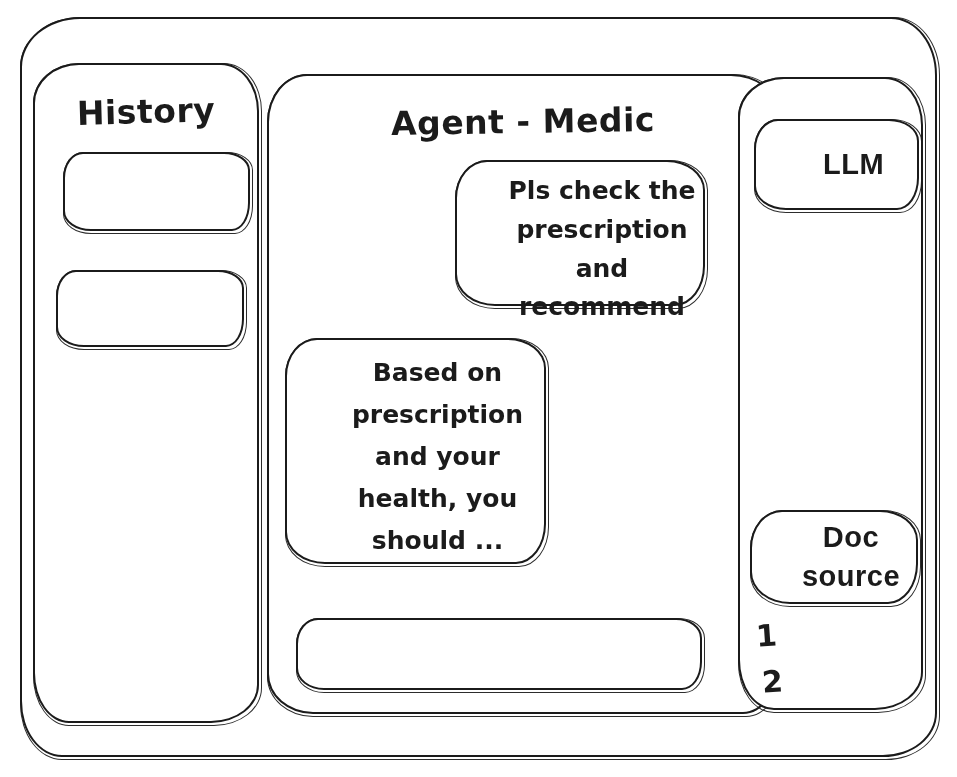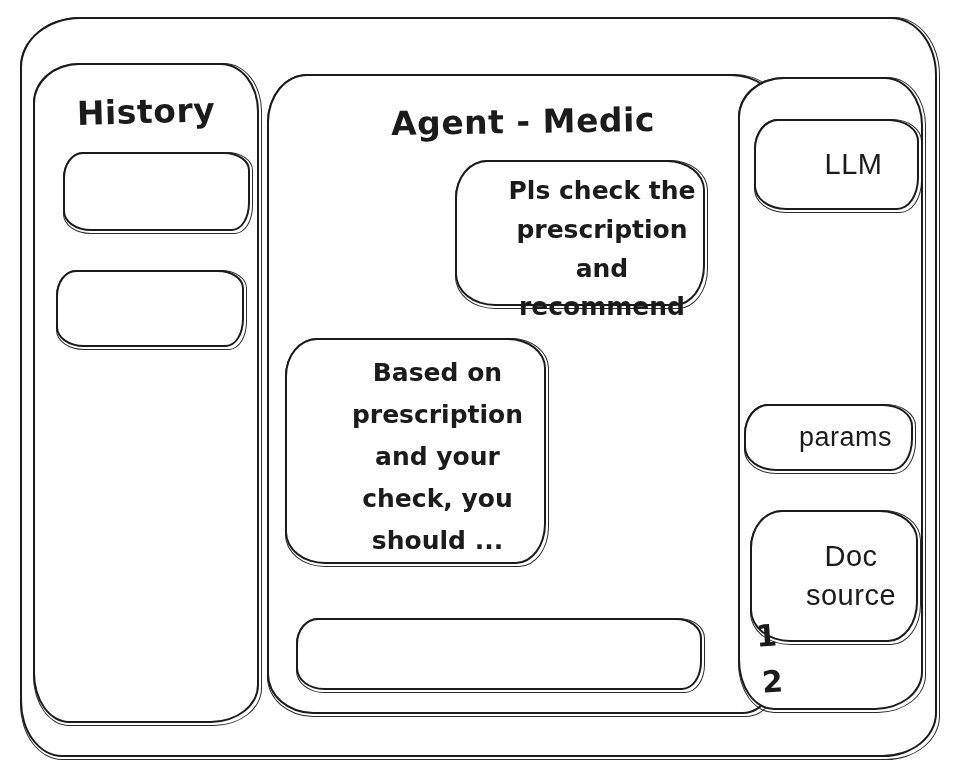--- a/index.html
+++ b/index.html
@@ -50,21 +50,21 @@
   .bubble{
     display:flex;justify-content:center;align-items:flex-start;
     text-align:center;font-weight:bold;
     white-space:pre-line;line-height:1.55;
     padding-top:10px;font-size:25px;padding-left:44px;
   }
   .bubble.assistant{line-height:1.68;padding-top:12px;}
 
   .tool-btn{
     display:flex;justify-content:center;align-items:center;
-    text-align:center;font-weight:normal;font-size:29px;
+    text-align:center;font-weight:bold;font-size:29px;
     white-space:pre-line;line-height:1.35;
     background:var(--paper);color:var(--ink);
     cursor:pointer;letter-spacing:.5px;padding-left:34px;
   }
   .tool-btn.small{font-size:27px;}
 
   .inputwrap input{
     position:absolute;inset:0;width:100%;height:100%;
     border:none;outline:none;background:transparent;
     font-family:"DejaVu Sans", sans-serif;
@@ -92,36 +92,35 @@
   <main class="sk r-panel2" style="left:267px;top:74px;width:512px;height:640px;">
     <div class="title chat-title">Agent - Medic</div>
 
     <div class="sk r-bubble bubble user" style="left:186px;top:84px;width:250px;height:146px;">Pls check the
 prescription
 and recommend</div>
 
     <div class="sk r-bubble bubble assistant" style="left:16px;top:262px;width:261px;height:226px;">Based on
 prescription
 and your
-check, you
+health, you
 should ...</div>
 
     <div class="sk r-input inputwrap" style="left:27px;top:542px;width:406px;height:72px;">
       <input type="text" value="" placeholder="" style="">
     </div>
   </main>
 
   <aside class="sk r-panel" style="left:738px;top:77px;width:185px;height:633px;">
 
     <button class="sk r-btn tool-btn" style="left:14px;top:40px;width:165px;height:91px;">LLM</button>
 
 
-    <button class="sk r-btn tool-btn small" style="left:4px;top:325px;width:169px;height:67px;">params</button>
 
-    <button class="sk r-bubble tool-btn" style="left:10px;top:431px;width:168px;height:132px;">Doc
+    <button class="sk r-bubble tool-btn" style="left:10px;top:431px;width:168px;height:94px;">Doc
 source</button>
 
     <div class="doc-num" style="left:16px;top:539px;">1</div>
 
     <div class="doc-num" style="left:22px;top:585px;">2</div>
   </aside>
 
 </div>
 
 </body></html>

